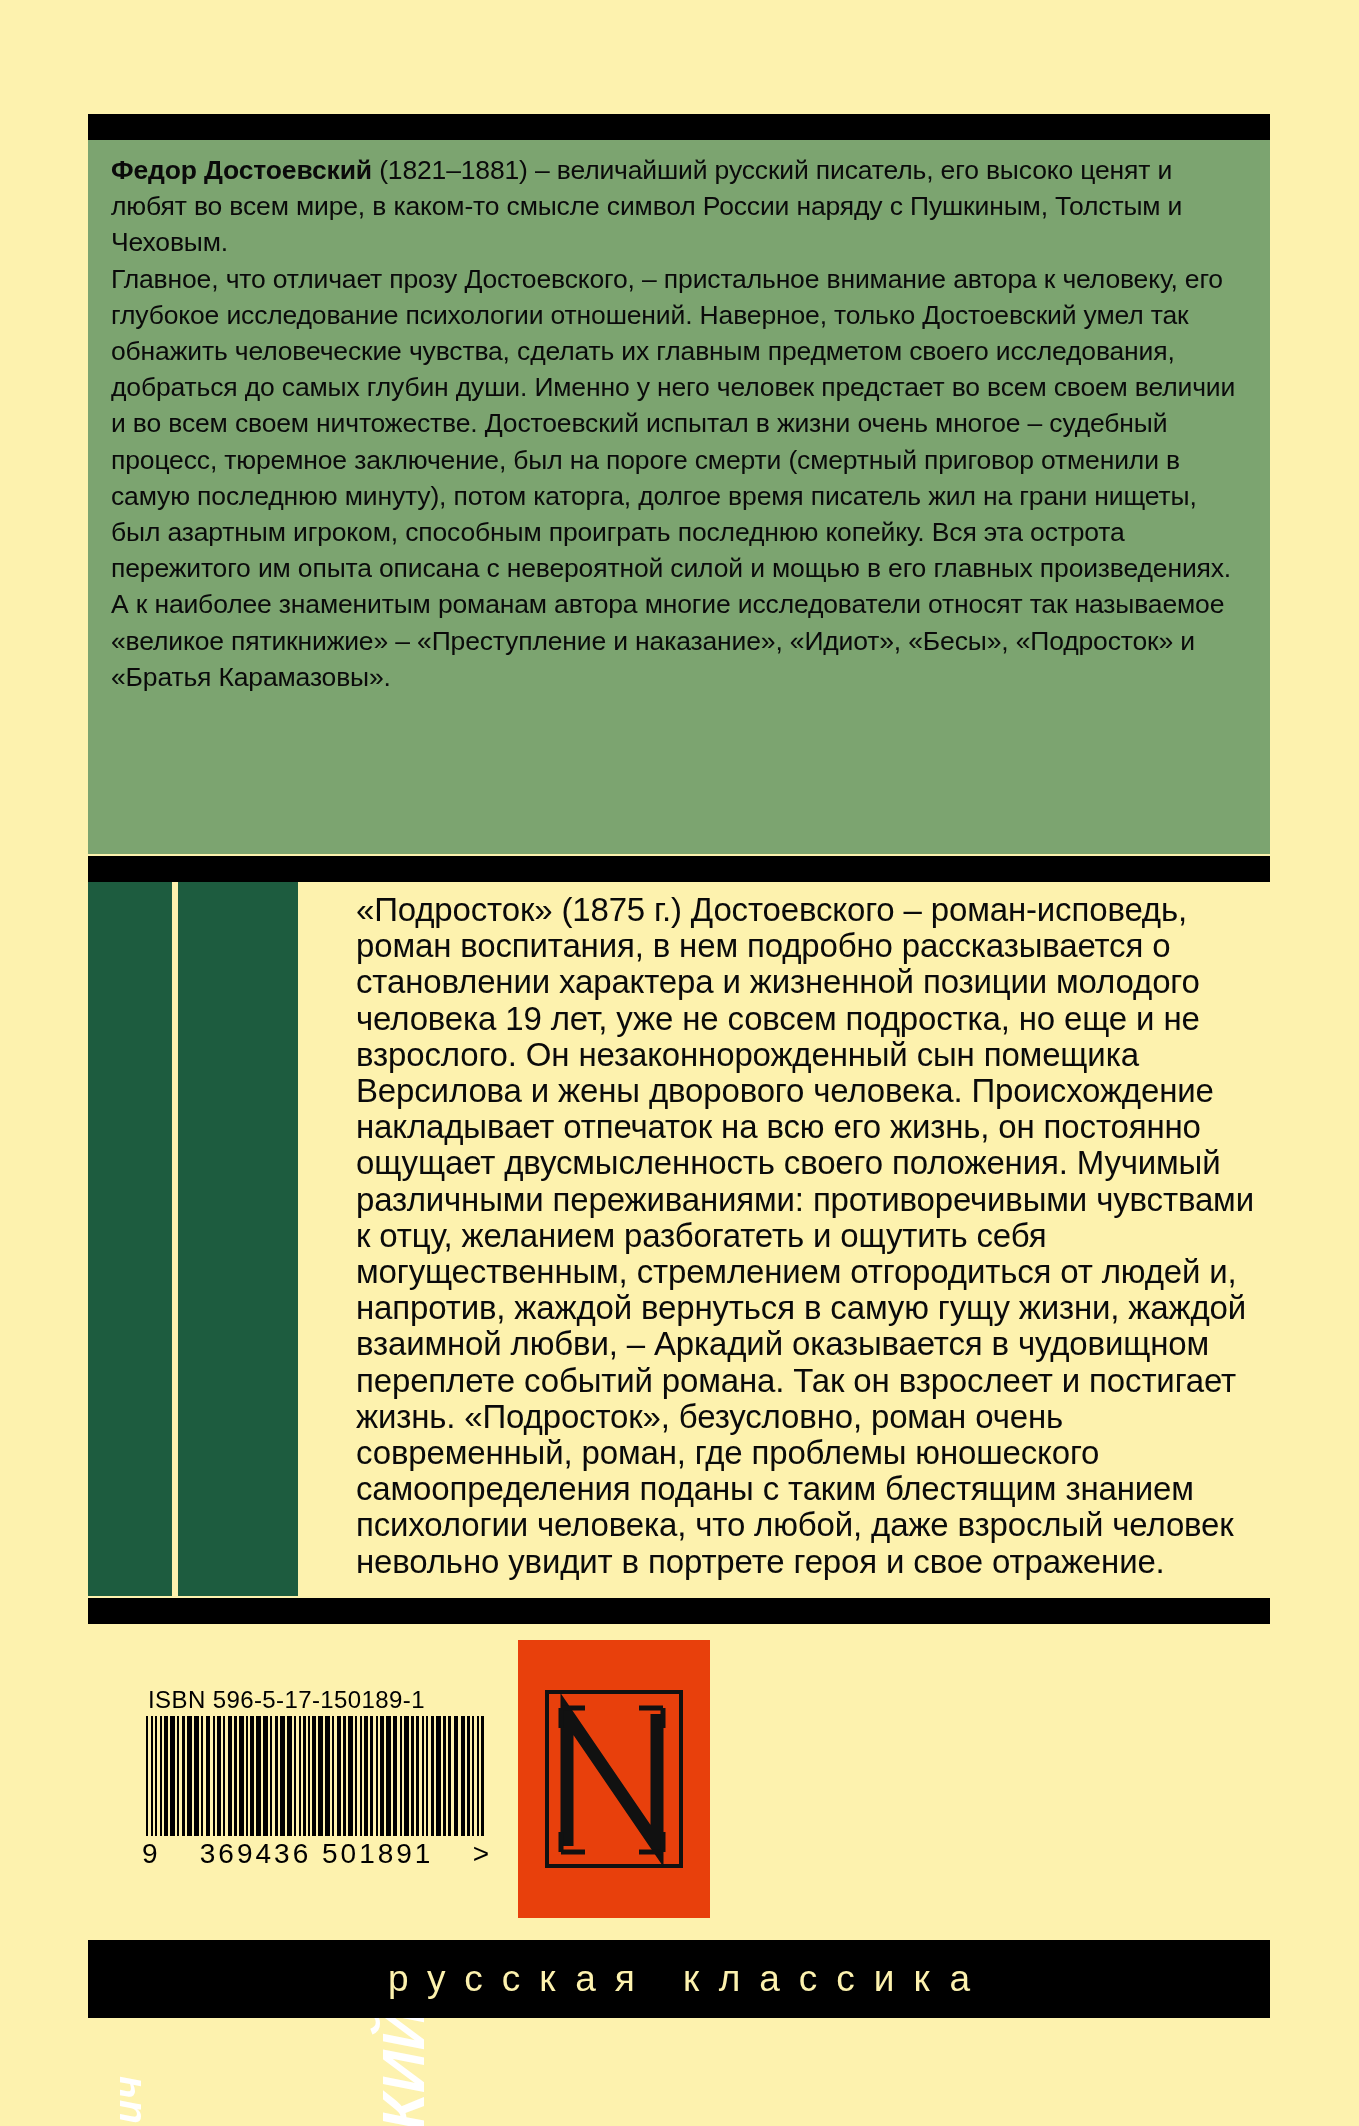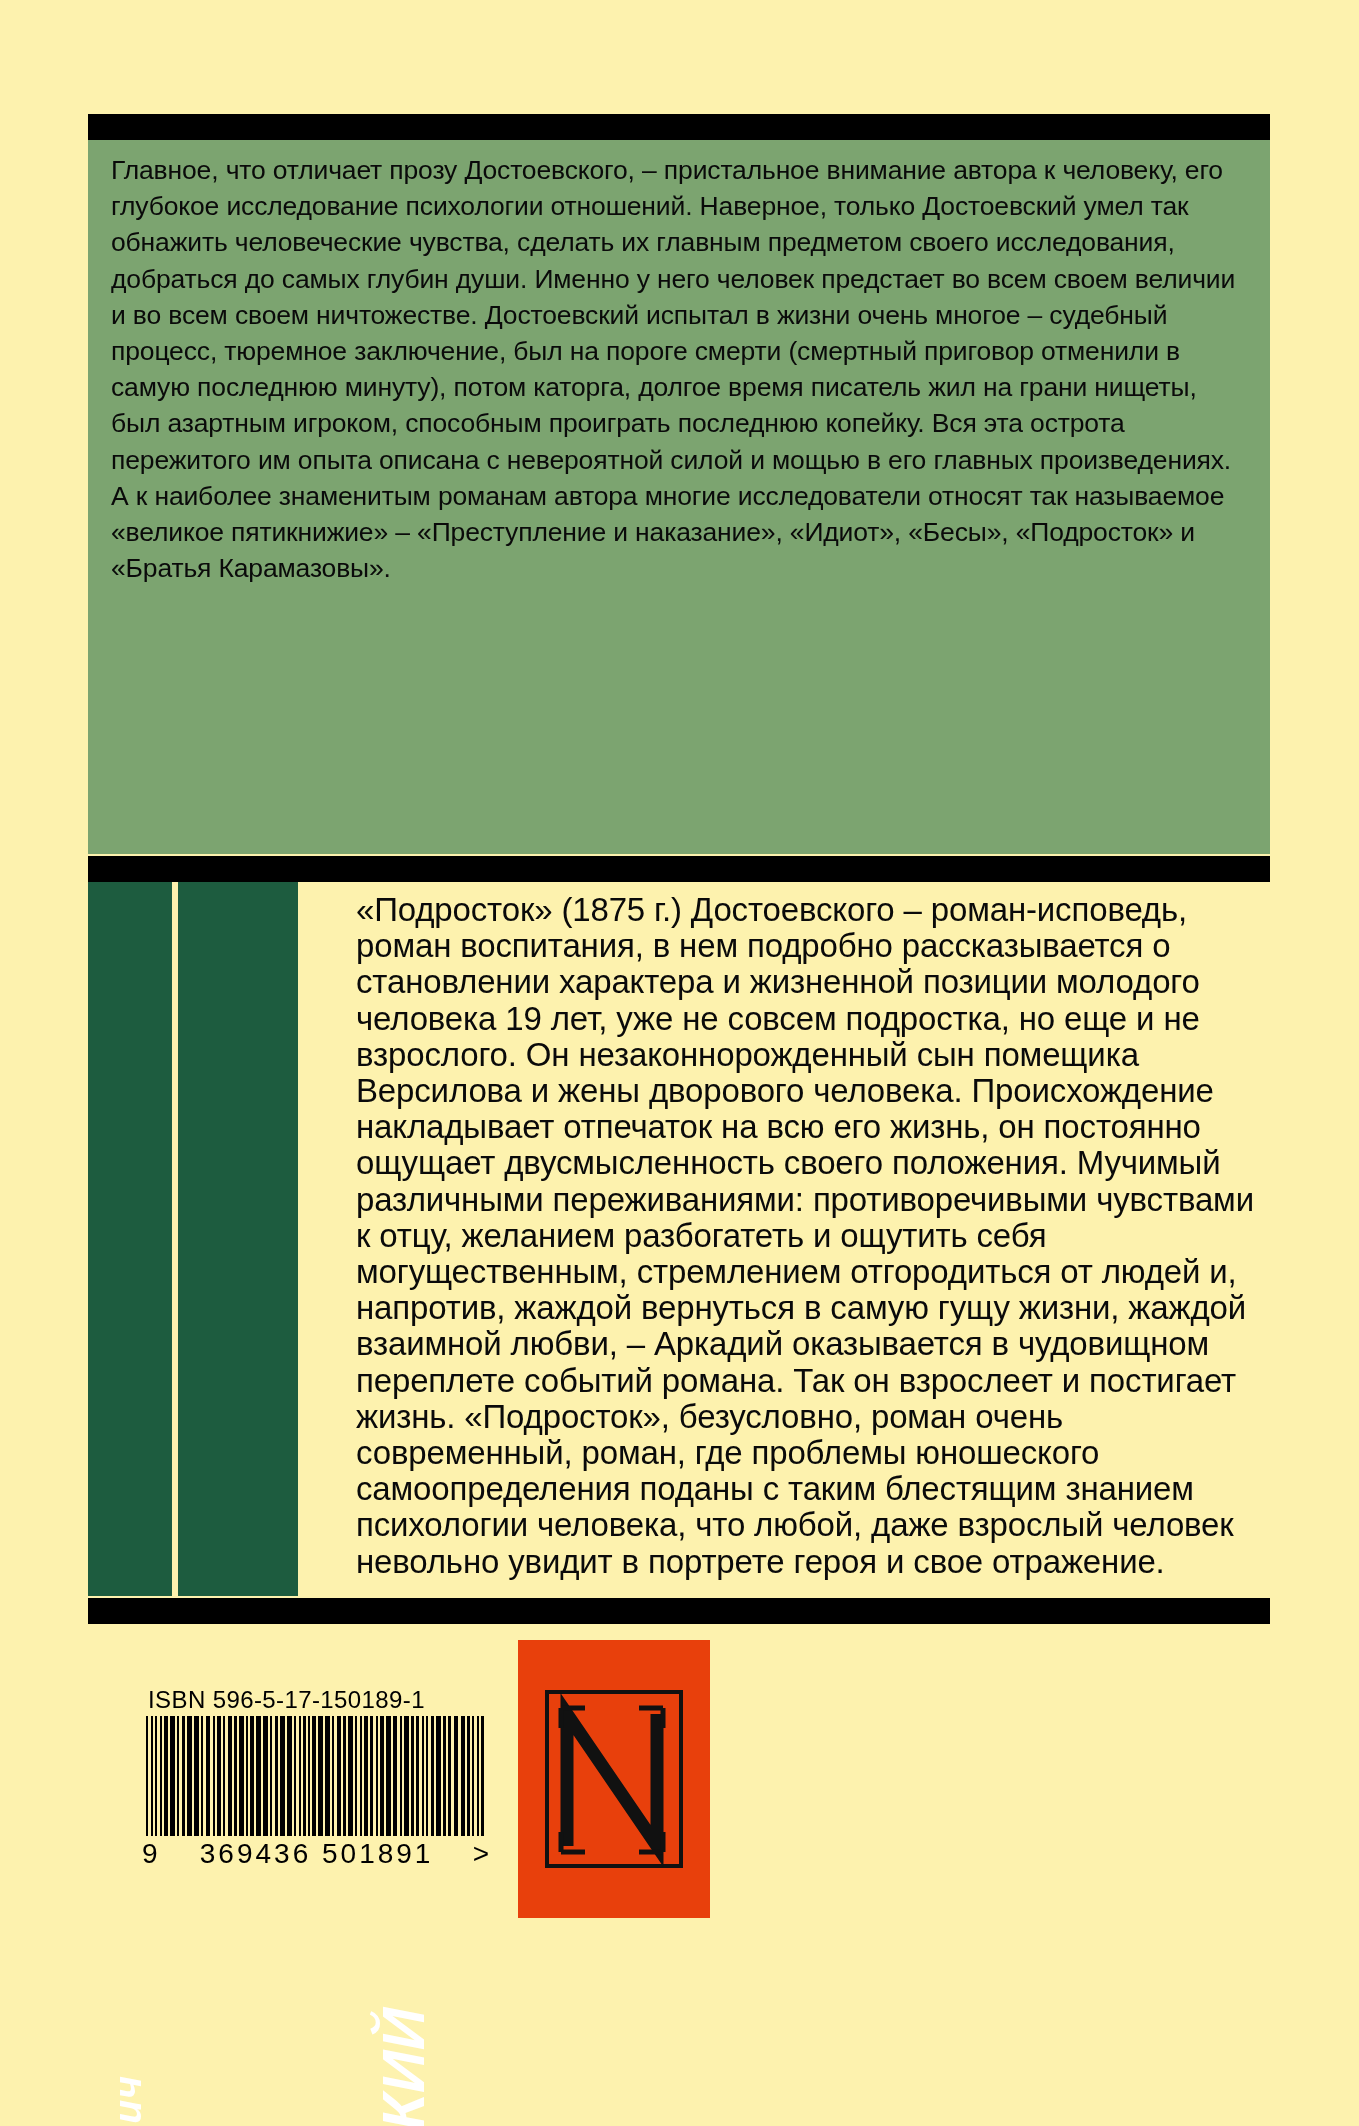--- a/index.html
+++ b/index.html
@@ -246,20 +246,21 @@
 </style>
 </head>
 <body>
 
 <div class="page">
 
   <div class="bar-top"></div>
 
   <div class="author-block">
     <div class="author-text">
+      <p><b>Федор Достоевский</b><span> (1821–1881) – величайший русский писатель, его высоко ценят и любят во всем мире, в каком-то смысле символ России наряду с Пушкиным, Толстым и Чеховым.</span></p>
       <p>Главное, что отличает прозу Достоевского, – пристальное внимание автора к человеку, его глубокое исследование психологии отношений. Наверное, только Достоевский умел так обнажить человеческие чувства, сделать их главным предметом своего исследования, добраться до самых глубин души. Именно у него человек предстает во всем своем величии и во всем своем ничтожестве. Достоевский испытал в жизни очень многое – судебный процесс, тюремное заключение, был на пороге смерти (смертный приговор отменили в самую последнюю минуту), потом каторга,  долгое время писатель жил на грани нищеты, был азартным игроком, способным проиграть последнюю копейку. Вся эта острота пережитого им опыта описана с невероятной силой и мощью в его главных произведениях.  А к наиболее знаменитым романам автора многие исследователи относят так называемое «великое пятикнижие» – «Преступление и наказание», «Идиот», «Бесы», «Подросток» и «Братья Карамазовы».</p>
     </div>
   </div>
 
   <div class="bar-mid"></div>
 
   <div class="vert-panel-a">
     <div class="vert-text small">Федор Михайлович</div>
   </div>
   <div class="vert-panel-b">
@@ -354,14 +355,17 @@
           <path d="M22 24 L46 24 M22 24 L22 44" fill="none" stroke="#111" stroke-width="5"></path>
           <path d="M100 24 L124 24 M124 24 L124 44" fill="none" stroke="#111" stroke-width="5"></path>
           <path d="M22 168 L46 168 M22 168 L22 148" fill="none" stroke="#111" stroke-width="5"></path>
           <path d="M100 168 L124 168 M124 168 L124 148" fill="none" stroke="#111" stroke-width="5"></path>
         </svg>
       </div>
     </div>
 
   </div>
 
+  <div class="series-bar">
+    <span>русская классика</span>
+  </div>
 
 </div>
 
 </body></html>

